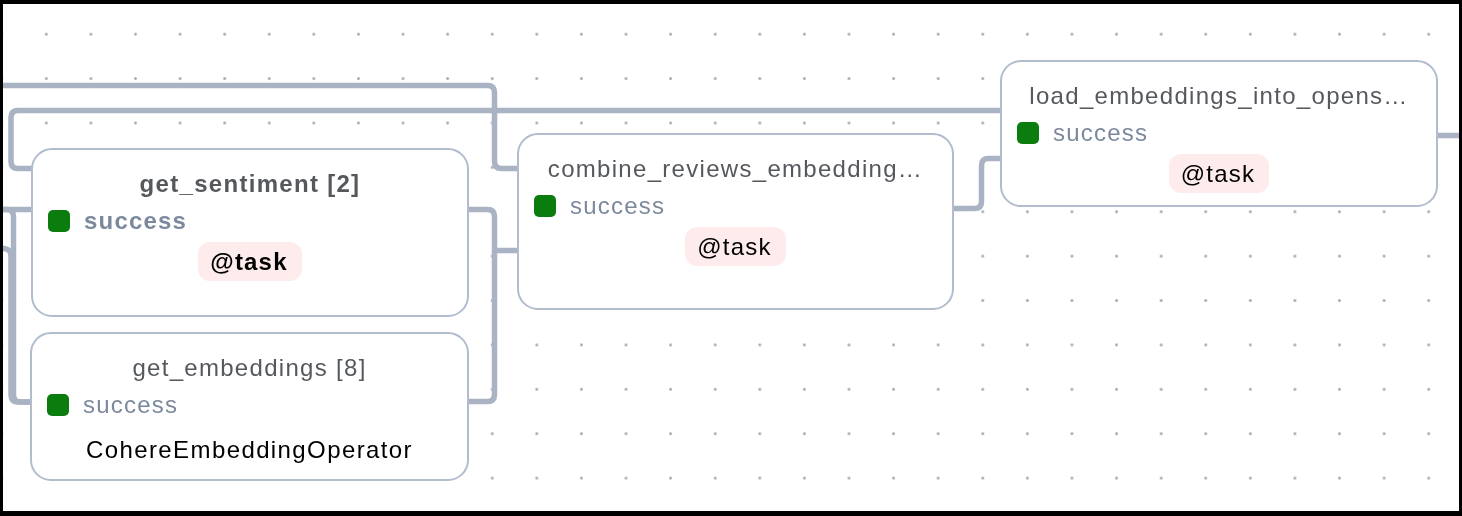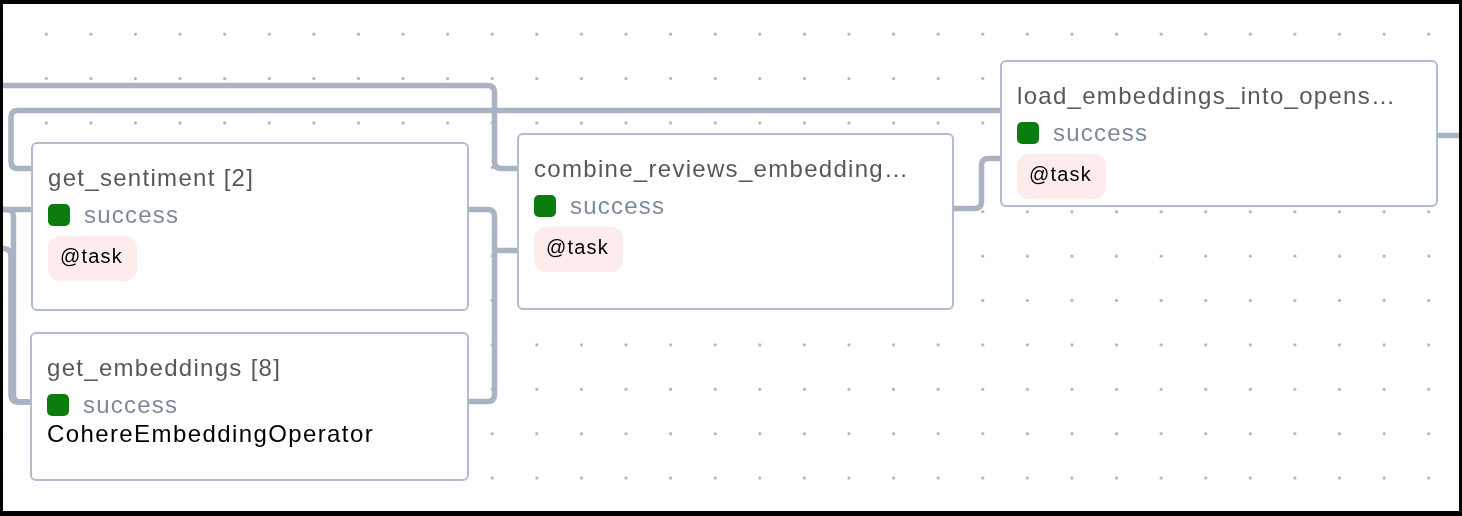--- a/index.html
+++ b/index.html
@@ -20,26 +20,27 @@
     z-index:0;
   }
   
   #edges{position:absolute;left:0;top:0;z-index:1;}
   #edges path{stroke:var(--edge-color,#a9b3c4);stroke-width:5.5;fill:none;}
   
   .node{
     position:absolute;
     background:var(--node-bg,#fff);
     border:2px solid var(--node-border,#b1bccf);
-    border-radius:6px;
+    border-radius:21px;
     padding:18px 15px 0 15px;
     z-index:2;
     cursor:pointer;
+    text-align:center;
   }
-  .n1{left:31px;top:142px;width:438px;height:169px;}
+  .n1{left:31px;top:148px;width:438px;height:169px;font-weight:bold;}
   .n2{left:30px;top:332px;width:439px;height:149px;}
   .n3{left:517px;top:133px;width:437px;height:177px;}
   .n4{left:1000px;top:60px;width:438px;height:147px;}
   .node-title{
     font-size:24px;line-height:32px;letter-spacing:1.3px;
     color:var(--title-color,#55585d);
     white-space:nowrap;overflow:hidden;
   }
   .status-row{
     display:flex;align-items:center;gap:14px;
@@ -52,27 +53,27 @@
   }
   .status-label{
     font-size:24px;letter-spacing:1.2px;
     color:var(--status-text-color,#7c899d);
   }
   .op-badge{
     display:inline-block;
     margin-top:7px;
     background:var(--badge-bg,#fdeceb);
     color:var(--badge-text,#000);
-    font-size:20px;line-height:26px;letter-spacing:1.2px;
-    padding:7px 14px 12px 12px;
+    font-size:24px;line-height:26px;letter-spacing:1.2px;
+    padding:7px 14px 6px 12px;
     border-radius:12px;
     max-width:100%;white-space:nowrap;overflow:hidden;
   }
   .op-plain{
-    margin-top:0;
+    margin-top:16px;
     font-size:24px;line-height:30px;letter-spacing:1.4px;
     color:#000;
     white-space:nowrap;overflow:hidden;
   }
   
   #frame{
     position:absolute;inset:0;z-index:10;pointer-events:none;
     border:solid var(--frame-color,#000);
     border-width:4px 3px 5px 3px;
   }

